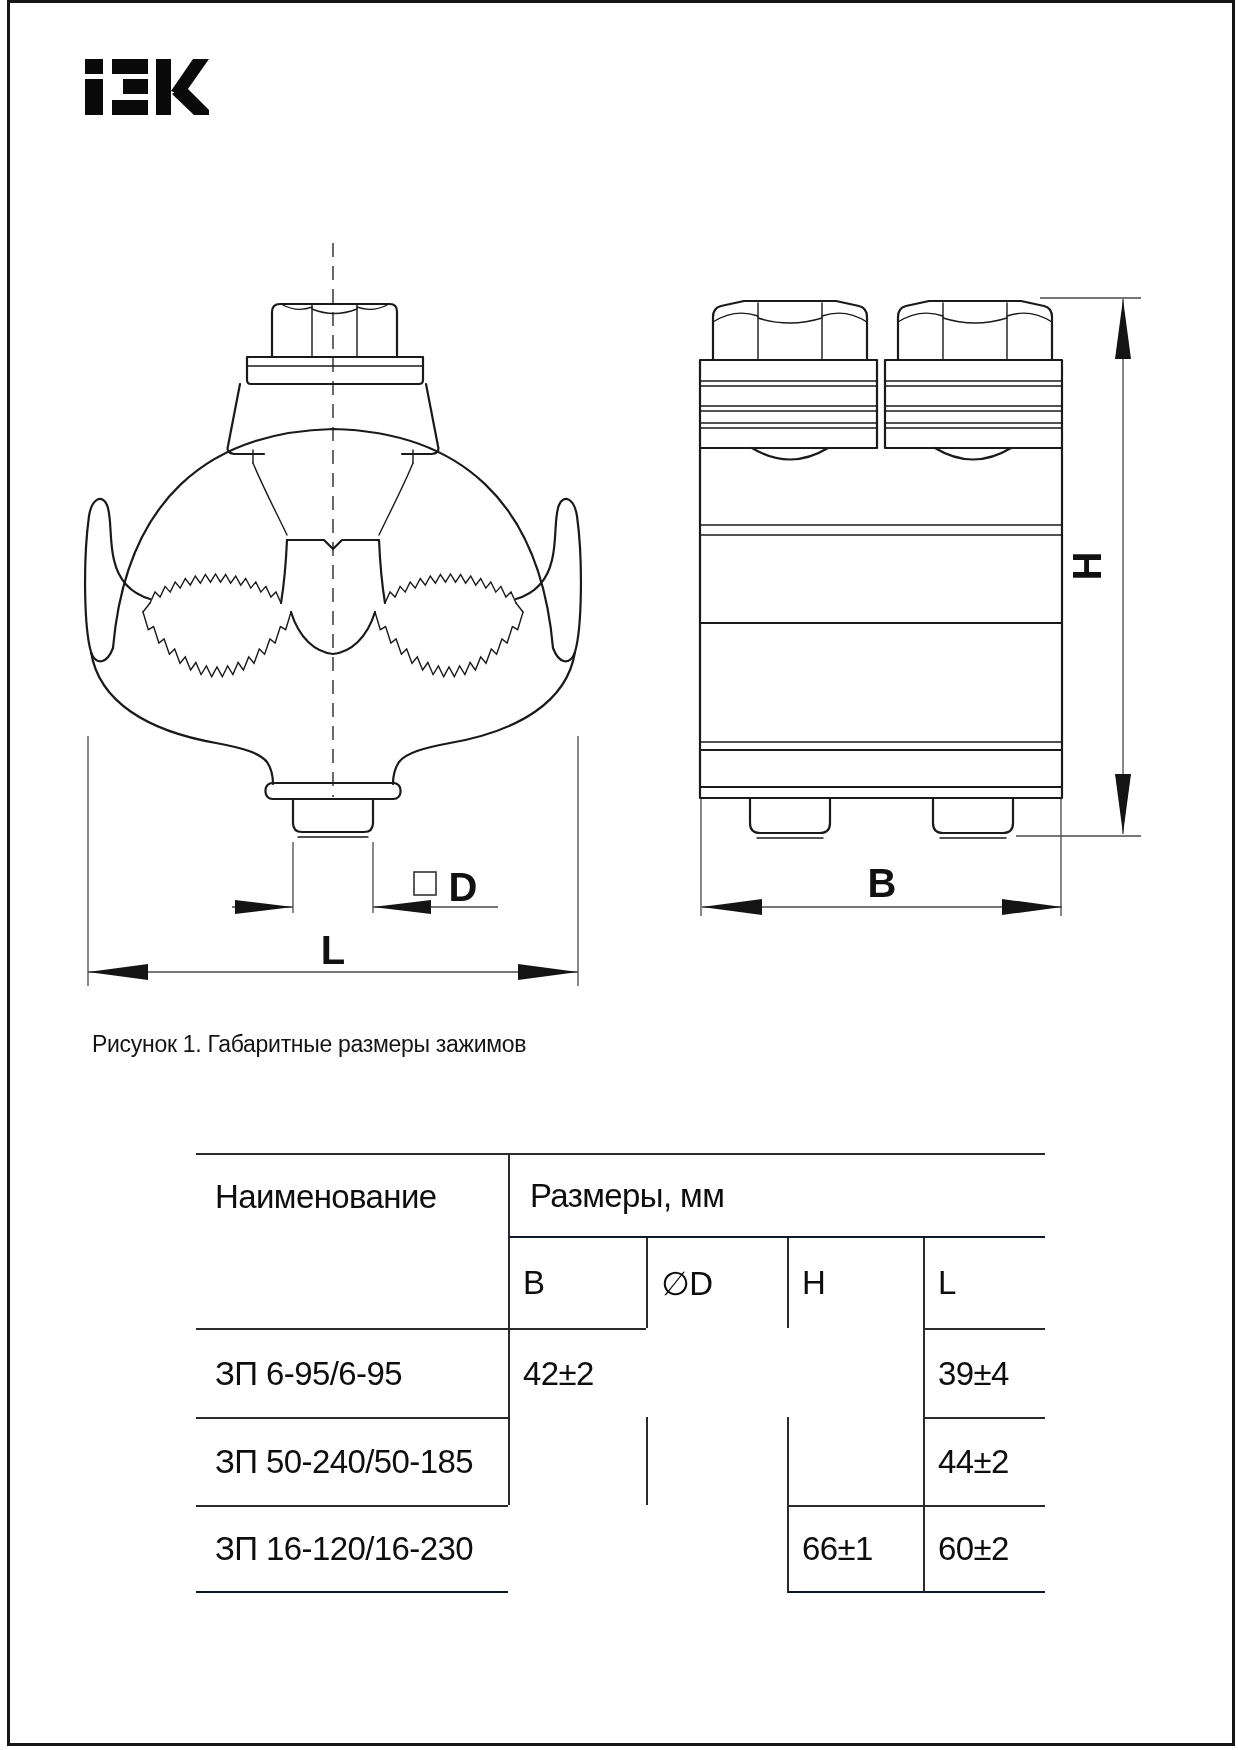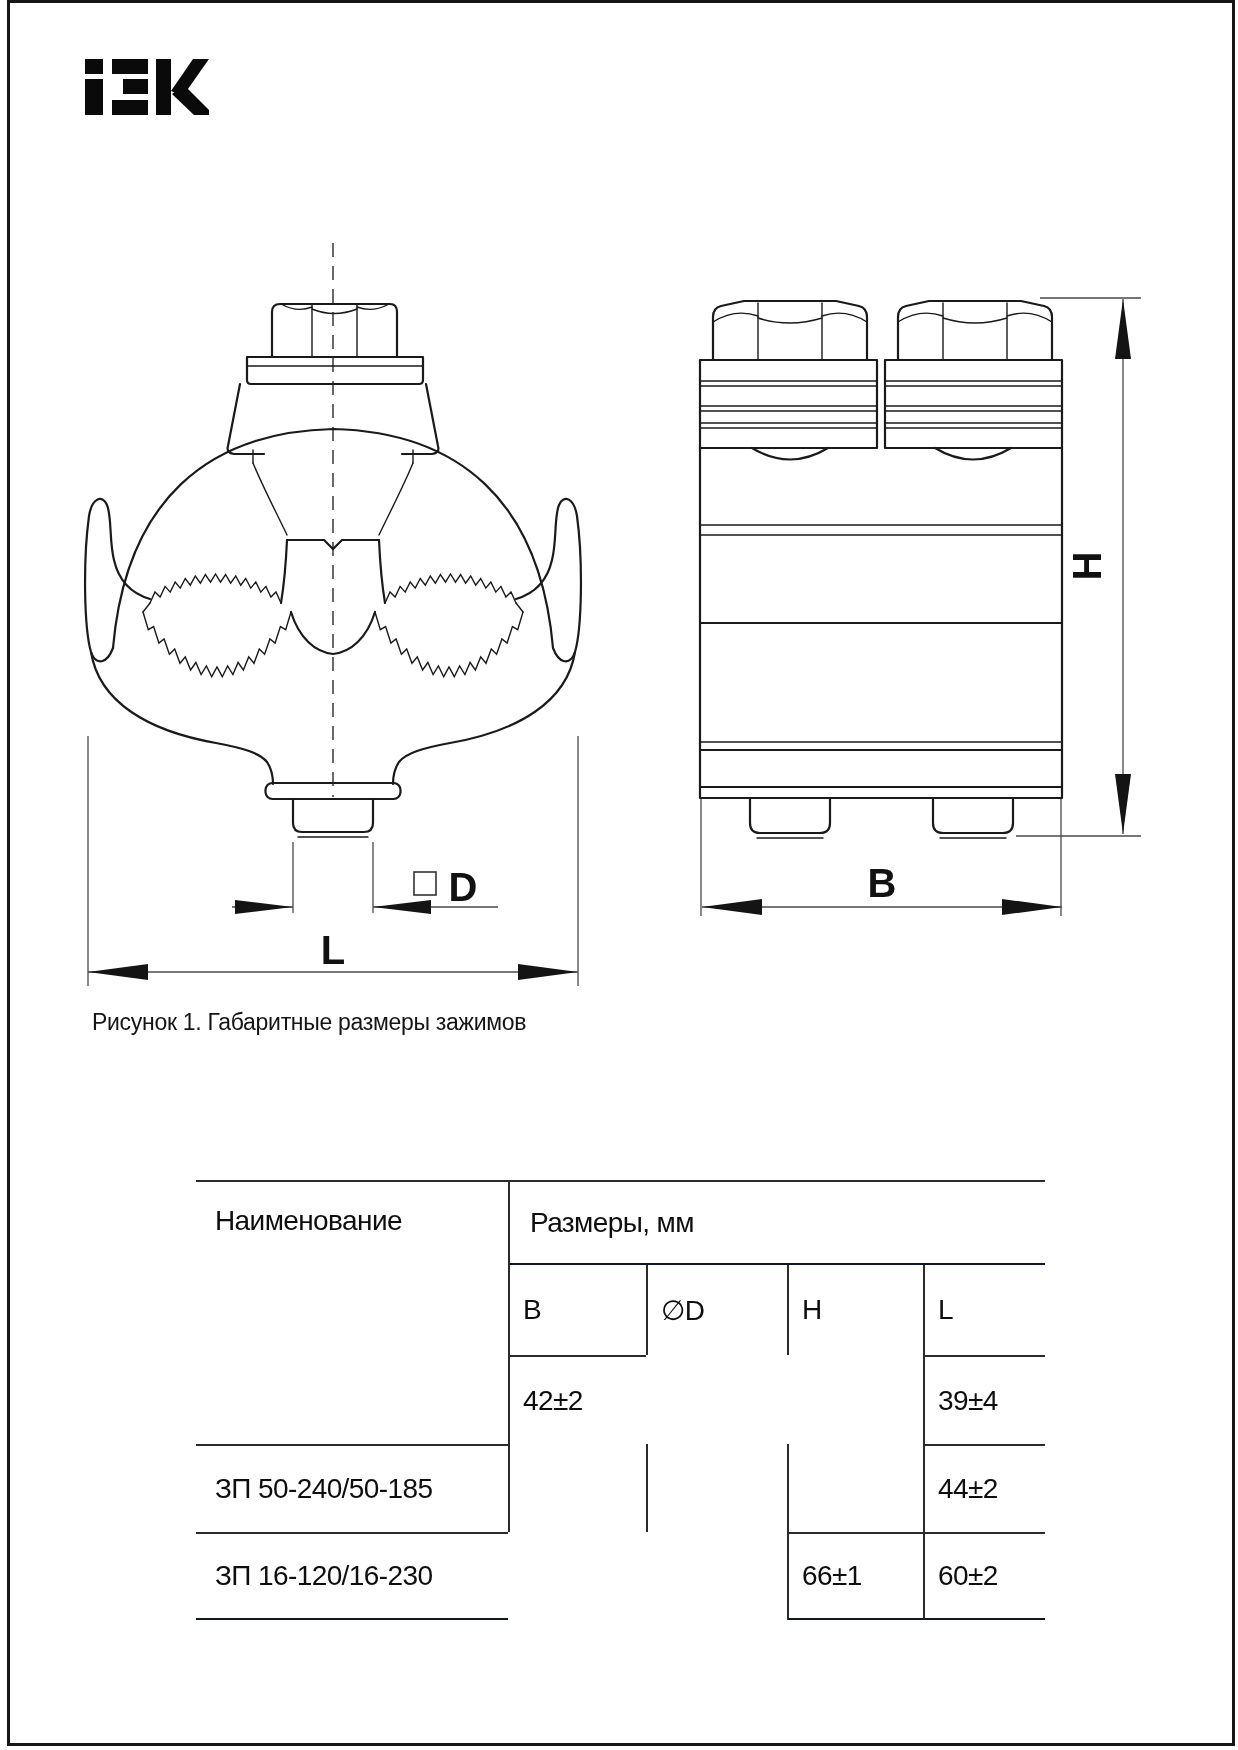--- a/index.html
+++ b/index.html
@@ -2,35 +2,35 @@
 <html><head>
 <meta charset="utf-8">
 <style>
   html,body{margin:0;padding:0;background:#e8e8e8;}
   #page{position:relative;width:1238px;height:1750px;background:#ffffff;overflow:hidden;
         font-family:"Liberation Sans","DejaVu Sans",sans-serif;color:#111;}
   #frame{position:absolute;left:7px;top:0;width:1228px;height:1746px;
          border:3px solid #161616;box-sizing:border-box;pointer-events:none;}
   #logo{position:absolute;left:85px;top:59px;width:124px;height:56px;}
   #drawing{position:absolute;left:0;top:0;width:1238px;height:1010px;}
-  #caption{position:absolute;left:92px;top:1009px;font-size:23px;letter-spacing:-0.3px;color:#141414;}
+  #caption{position:absolute;left:92px;top:1031px;font-size:23px;letter-spacing:-0.3px;color:#141414;}
 
   
   .ln{stroke:#1a1a1a;stroke-width:2.2;fill:none;stroke-linecap:round;stroke-linejoin:round;}
   .tn{stroke:#1a1a1a;stroke-width:1.4;fill:none;stroke-linecap:round;}
   .dash{stroke:#1a1a1a;stroke-width:1.3;fill:none;stroke-dasharray:14 9;}
   .dim{stroke:#4a4a4a;stroke-width:1.3;fill:none;}
   .arr{fill:#141414;stroke:none;}
   .dtext{font-family:"Liberation Sans","DejaVu Sans",sans-serif;font-size:40px;font-weight:bold;fill:#111;}
 
   
-  #spec-table{position:absolute;left:196px;top:1180px;display:grid;
+  #spec-table{position:absolute;left:196px;top:1153px;display:grid;
       grid-template-columns:312px 138px 141px 136px 122px;
       grid-template-rows:85px 90px 89px 88px 88px;
-      font-size:28px;letter-spacing:-0.6px;color:#0e0e0e;}
+      font-size:33px;letter-spacing:-0.6px;color:#0e0e0e;}
   .cell{display:flex;align-items:center;padding-left:13px;box-sizing:border-box;}
   .namecol{padding-left:19px;}
   .bt{border-top:2px solid #2b2b2b;}
   .bb{border-bottom:2px solid #0f172a;}
   .bl{border-left:2px solid #2b2b2b;}
   .head-merged{align-items:flex-start;padding-top:23px;}
 </style>
 </head>
 <body>
 
@@ -171,20 +171,21 @@
 
   <div id="spec-table">
     <div class="cell namecol bt head-merged" style="grid-area:1/1/3/2">Наименование</div>
     <div class="cell bt bl bb" style="grid-area:1/2/2/6;padding-left:20px">Размеры, мм</div>
 
     <div class="cell bl" style="grid-area:2/2">B</div>
     <div class="cell bl" style="grid-area:2/3">∅D</div>
     <div class="cell bl" style="grid-area:2/4">H</div>
     <div class="cell bl" style="grid-area:2/5">L</div>
 
+    <div class="cell namecol bt" style="grid-area:3/1">ЗП 6-95/6-95</div>
     <div class="cell bt bl" style="grid-area:3/2">42±2</div>
     <div class="cell bt bl" style="grid-area:3/5">39±4</div>
 
     <div class="cell namecol bt" style="grid-area:4/1">ЗП 50-240/50-185</div>
     <div class="cell bl" style="grid-area:4/2"></div>
     <div class="cell bl" style="grid-area:4/3"></div>
     <div class="cell bl" style="grid-area:4/4"></div>
     <div class="cell bt bl" style="grid-area:4/5">44±2</div>
 
     <div class="cell namecol bt bb" style="grid-area:5/1">ЗП 16-120/16-230</div>

